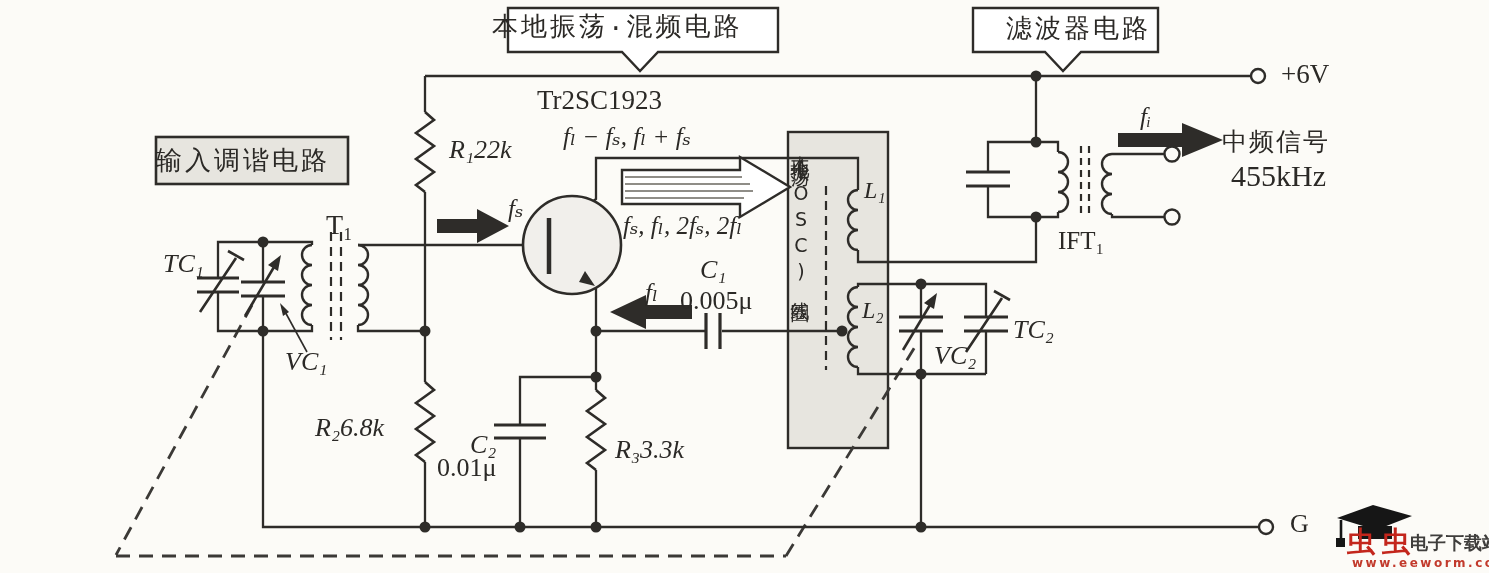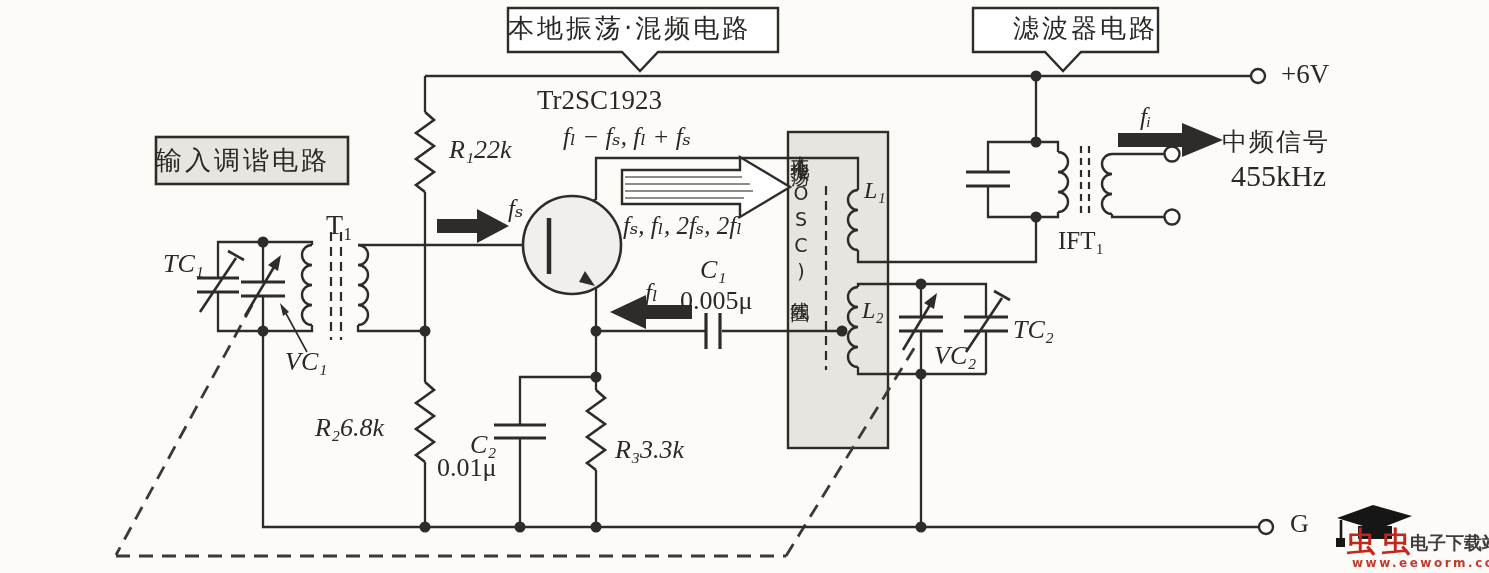--- a/index.html
+++ b/index.html
@@ -150,22 +150,22 @@
 
     <g fill="#161616">
       <polygon points="1337,518 1373,505 1412,516 1376,530"></polygon>
       <rect x="1358" y="526" width="34" height="13"></rect>
       <path d="M1341,520 V539" stroke="#161616" stroke-width="2.6" fill="none"></path>
       <rect x="1336" y="538" width="9" height="9"></rect>
     </g>
   </svg>
 
   <div class="lbl boxlabel" style="left:156px;top:147px;width:170px;">输入调谐电路</div>
-  <div class="lbl boxlabel" style="left:508px;top:15px;width:240px;">本地振荡·混频电路</div>
-  <div class="lbl boxlabel" style="left:973px;top:15px;width:211px;padding-left:7px;">滤波器电路</div>
+  <div class="lbl boxlabel" style="left:492px;top:15px;width:240px;font-family:Liberation Mono, monospace;">本地振荡·混频电路</div>
+  <div class="lbl boxlabel" style="left:973px;top:15px;width:211px;">滤波器电路</div>
 
   <div class="lbl vtext" style="left:791px;top:140px;height:302px;">本地振荡(OSC)线圈</div>
 
   <div class="lbl plain" style="left:537px;top:86px;font-size:27px;">Tr2SC1923</div>
 
   <div class="lbl ref" style="left:449px;top:136px;">R₁22k</div>
   <div class="lbl ref" style="left:315px;top:414px;">R₂6.8k</div>
   <div class="lbl ref" style="left:615px;top:436px;">R₃3.3k</div>
   <div class="lbl ref" style="left:700px;top:256px;">C₁</div>
   <div class="lbl val" style="left:680px;top:287px;">0.005μ</div>

